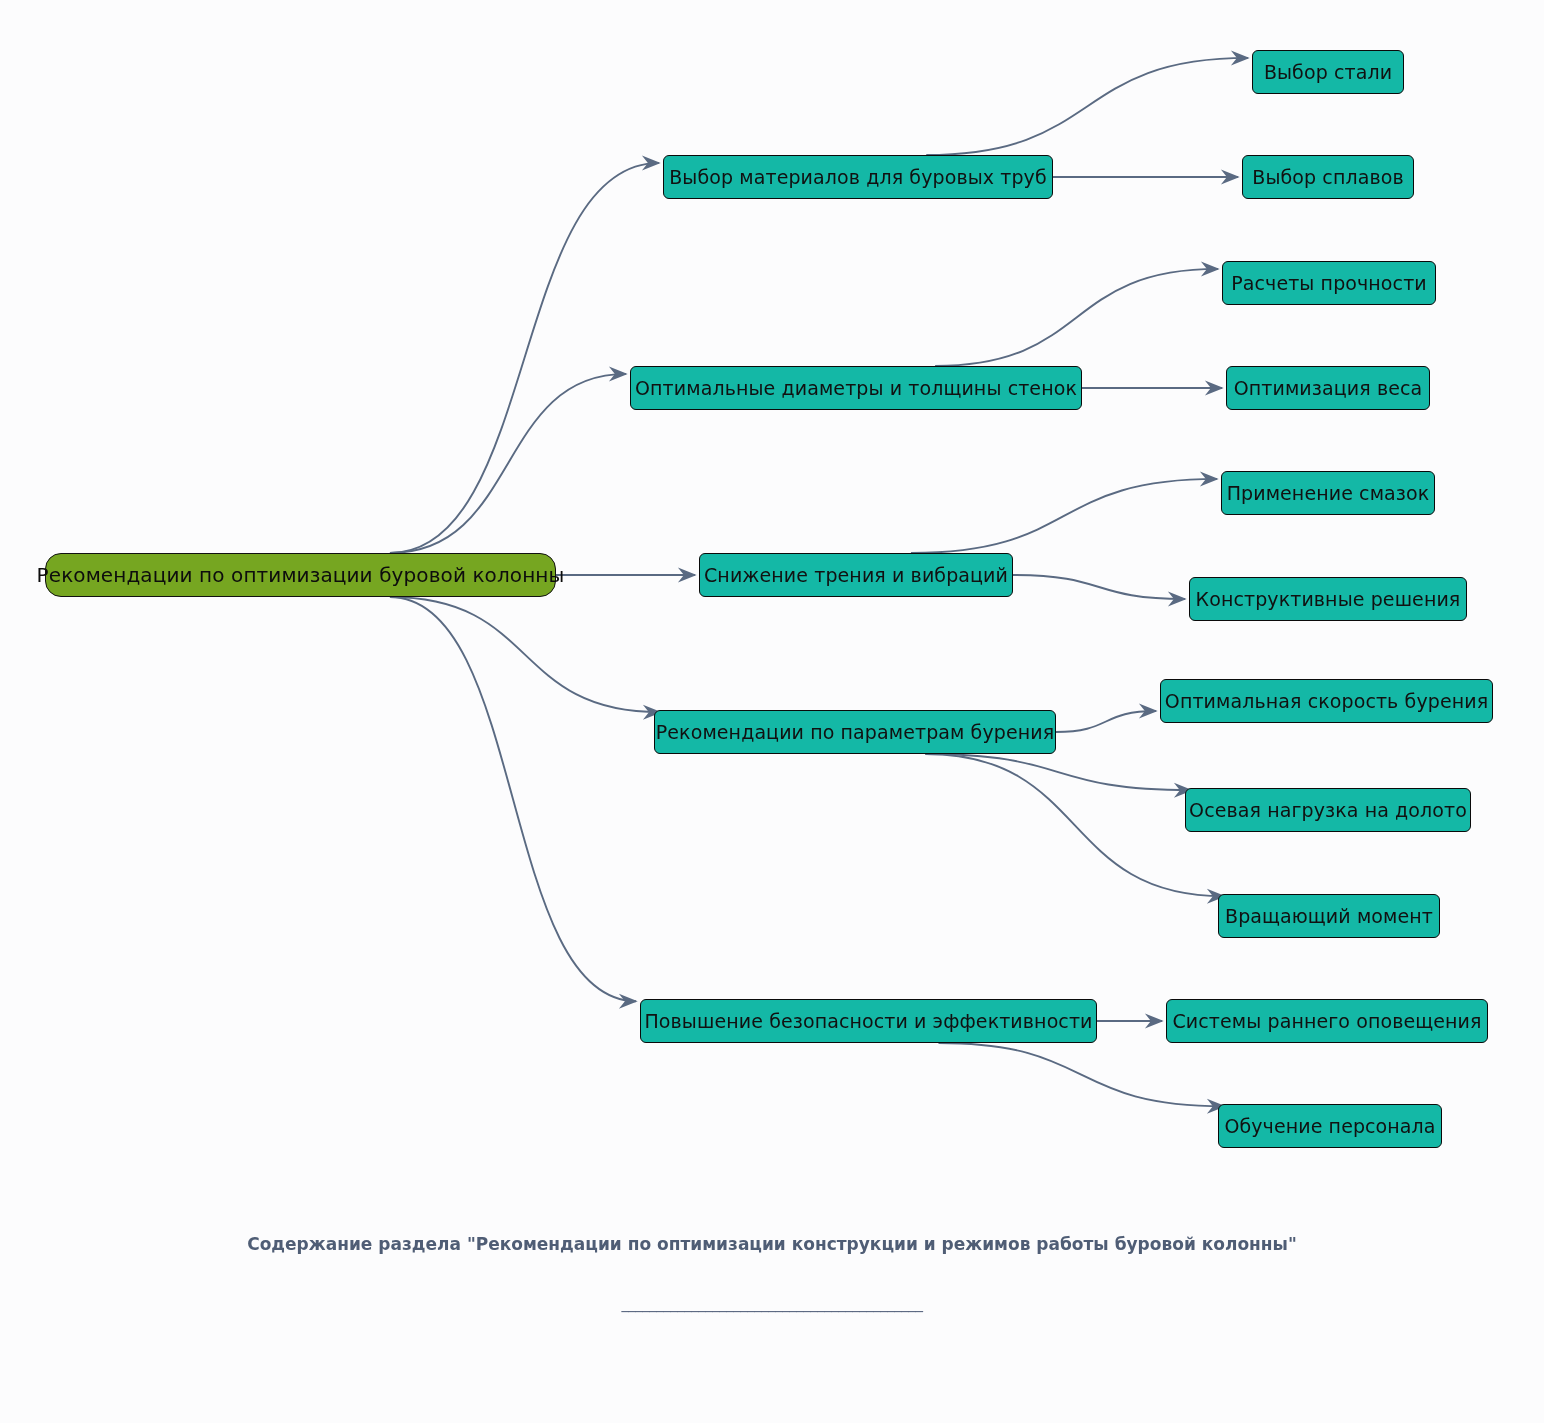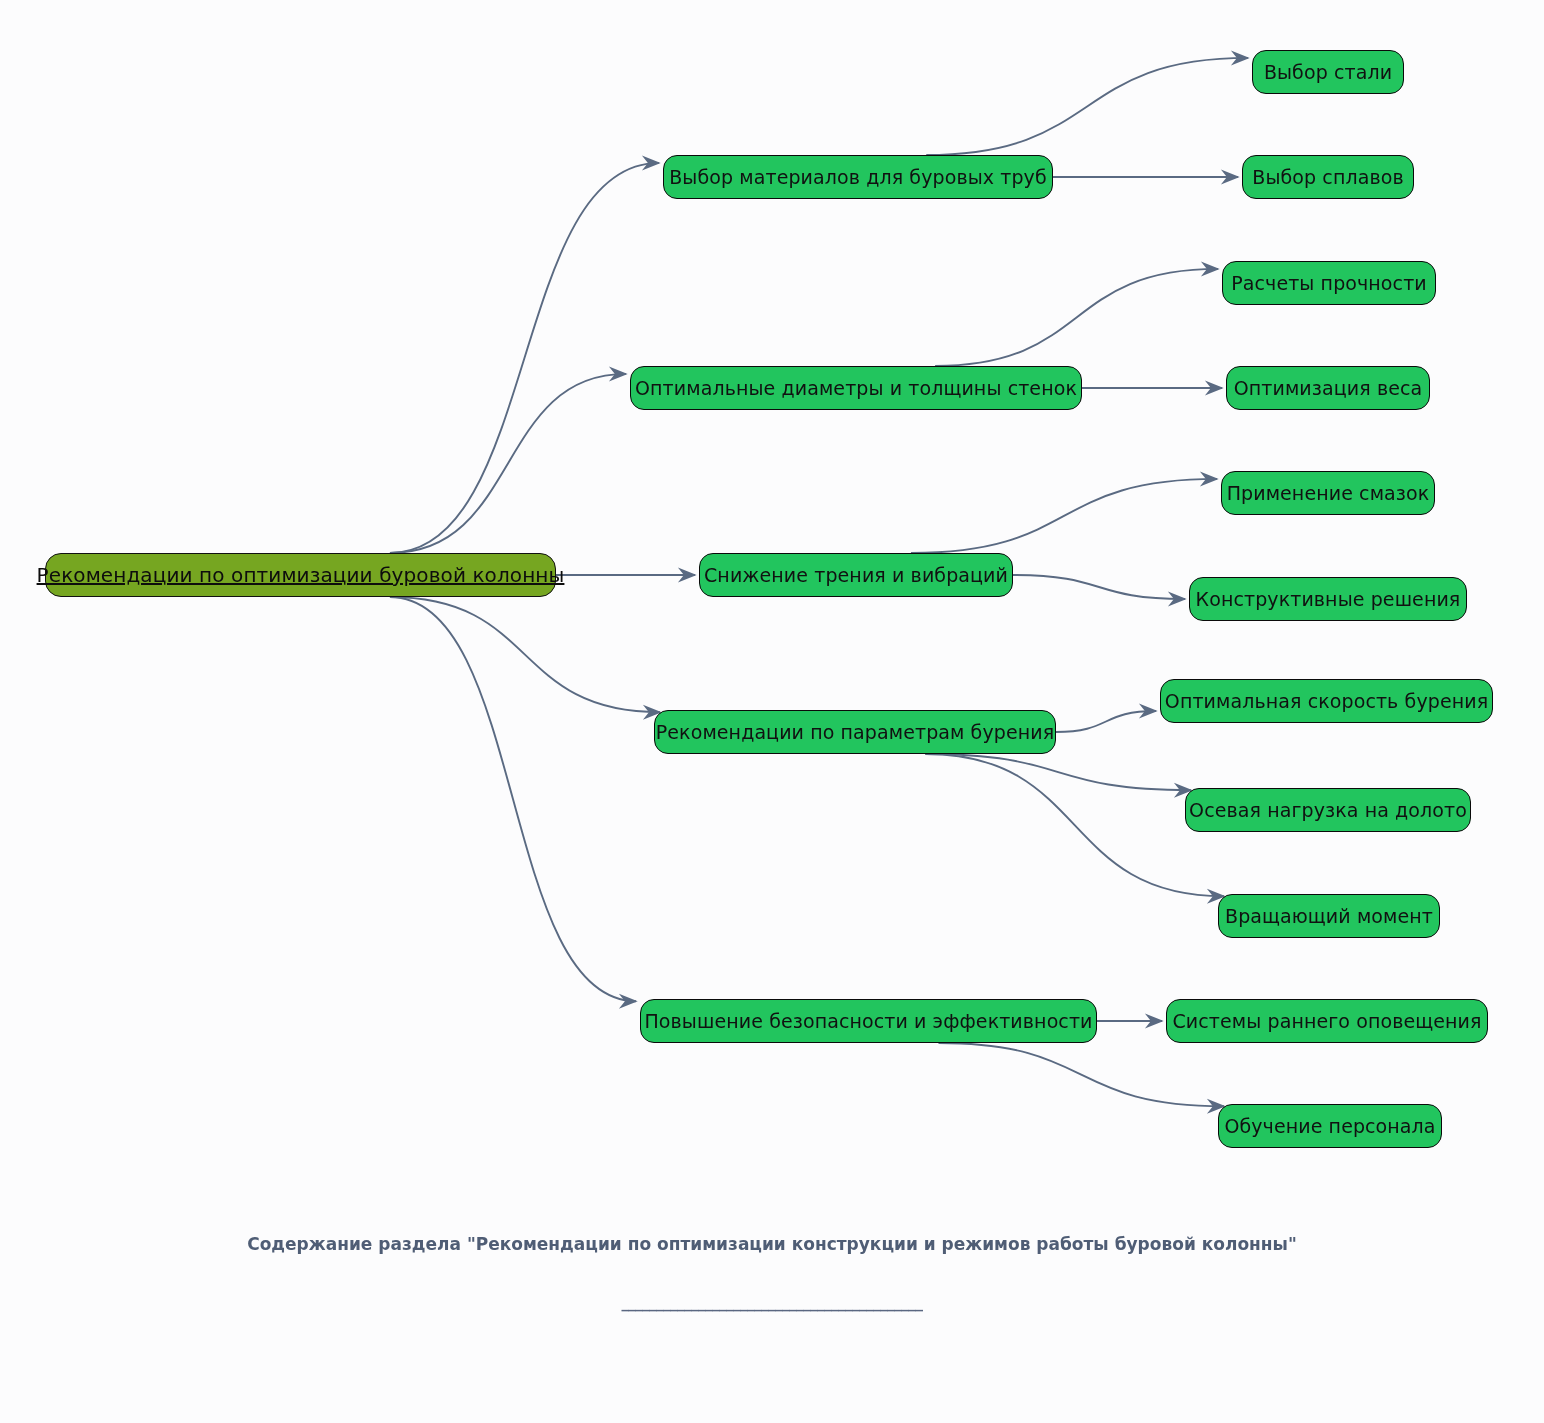--- a/index.html
+++ b/index.html
@@ -23,34 +23,33 @@
     width: 1544px;
     height: 1423px;
     pointer-events: none;
   }
   .node {
     position: absolute;
     box-sizing: border-box;
     display: flex;
     align-items: center;
     justify-content: center;
-    background: #22c55e;
+    background: #14b8a6;
     border: 1.4px solid #0a0a0a;
-    border-radius: 14px;
+    border-radius: 6px;
     color: #111111;
     white-space: nowrap;
     letter-spacing: 0.1px;
   }
   .node.root {
     background: #76a621;
     border: 1.5px solid #111111;
     border-radius: 16px;
     font-size: 20px;
     color: #0d0d0d;
-    text-decoration: underline;
   }
   .node.branch {
     font-size: 19px;
   }
   .node.leaf {
     font-size: 19px;
   }
   .footer {
     position: absolute;
     left: 0;
@@ -63,21 +62,21 @@
     top: 1231px;
     font-size: 17px;
     font-weight: bold;
     line-height: 26px;
   }
   .footer-rule {
     top: 1294px;
     font-size: 15px;
     color: #5a6781;
     letter-spacing: -0.5px;
-    font-weight: bold;
+    font-weight: normal;
   }
   .footer-copy {
     top: 1324px;
     font-size: 20px;
     color: #5a6781;
   }
 </style>
 </head>
 <body>
 

